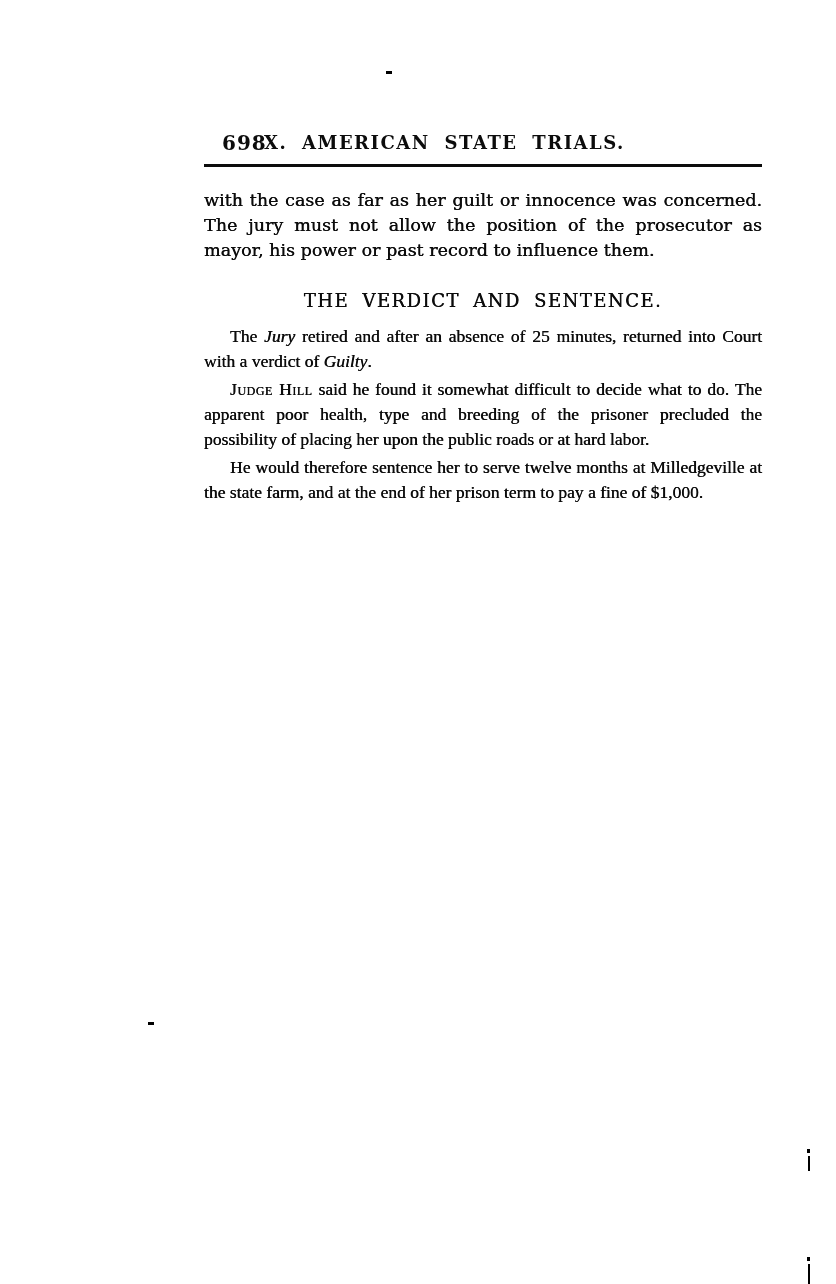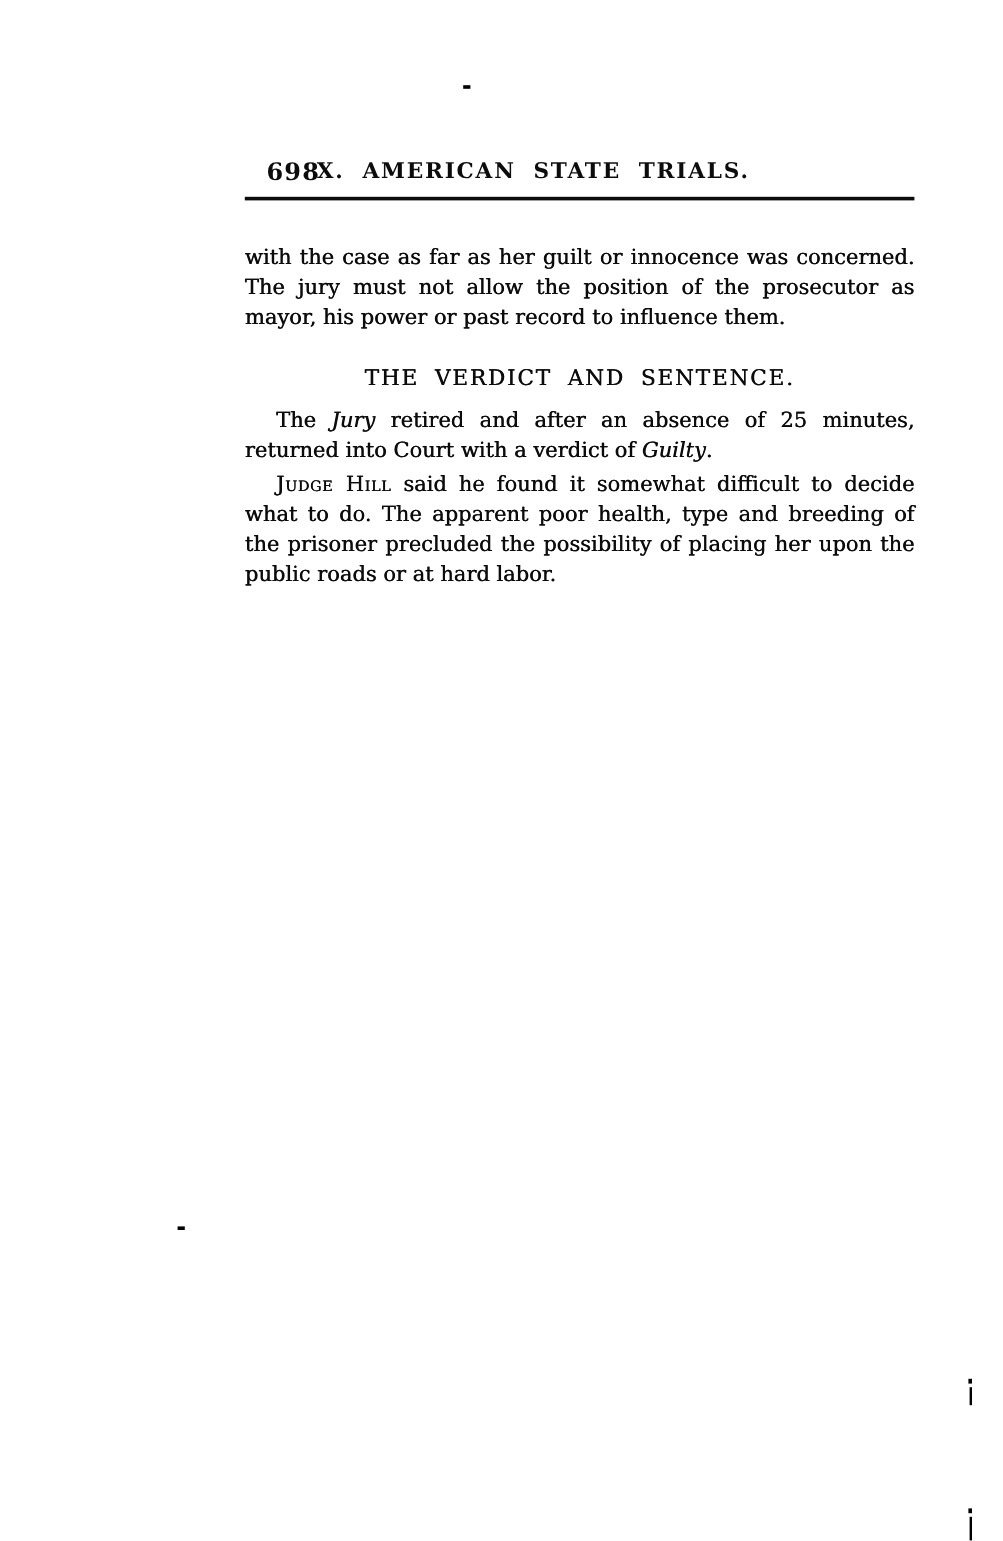--- a/index.html
+++ b/index.html
@@ -46,31 +46,32 @@
     word-spacing: 7px;
     white-space: nowrap;
   }
   .header-rule {
     height: 3px;
     background: #0c0c0c;
     margin: 5px 0 0 0;
     border: none;
   }
   .body-text {
-    margin-top: 36px;
+    margin-top: 21px;
     font-size: 17.5px;
     line-height: 25px;
     text-shadow: 0.35px 0 0 currentColor; 
   }
   .para {
     margin: 0 0 3px 0;
     text-align: justify;
   }
   .para.indent {
     text-indent: 26px;
+    font-family: Liberation Serif, serif;
   }
   .seg-normal { font-style: normal; }
   .seg-italic { font-style: italic; }
   .seg-smallcaps { font-variant: small-caps; letter-spacing: 0.5px; }
   .section-heading {
     margin: 25px 0 11px 0;
     text-align: center;
     font-size: 18px;
     font-weight: normal;
     letter-spacing: 1.5px;
@@ -105,20 +106,21 @@
     <div class="header-rule"></div>
 
     <div class="body-text">
       <div>
           <p class="para"><span class="seg-normal">with the case as far as her guilt or innocence was concerned. The jury must not allow the position of the prosecutor as mayor, his power or past record to influence them.</span></p>
         </div>
       <h2 class="section-heading">THE VERDICT AND SENTENCE.</h2>
       <div>
           <p class="para indent"><span class="seg-normal">The </span><span class="seg-italic">Jury</span><span class="seg-normal"> retired and after an absence of 25 minutes, returned into Court with a verdict of </span><span class="seg-italic">Guilty</span><span class="seg-normal">.</span></p>
           <p class="para indent"><span class="seg-smallcaps">Judge Hill</span><span class="seg-normal"> said he found it somewhat difficult to decide what to do.  The apparent poor health, type and breeding of the prisoner precluded the possibility of placing her upon the public roads or at hard labor.</span></p>
+          <p class="para indent"><span class="seg-normal">He would therefore sentence her to serve twelve months at Milledgeville at the state farm, and at the end of her prison term to pay a fine of $1,000.</span></p>
         </div>
     </div>
 
   </div>
 
   <div class="artifact speck-top"></div>
   <div class="artifact speck-left"></div>
   <div class="edge-mark edge-mark-upper">
     <div class="dot"></div>
     <div class="bar"></div>

